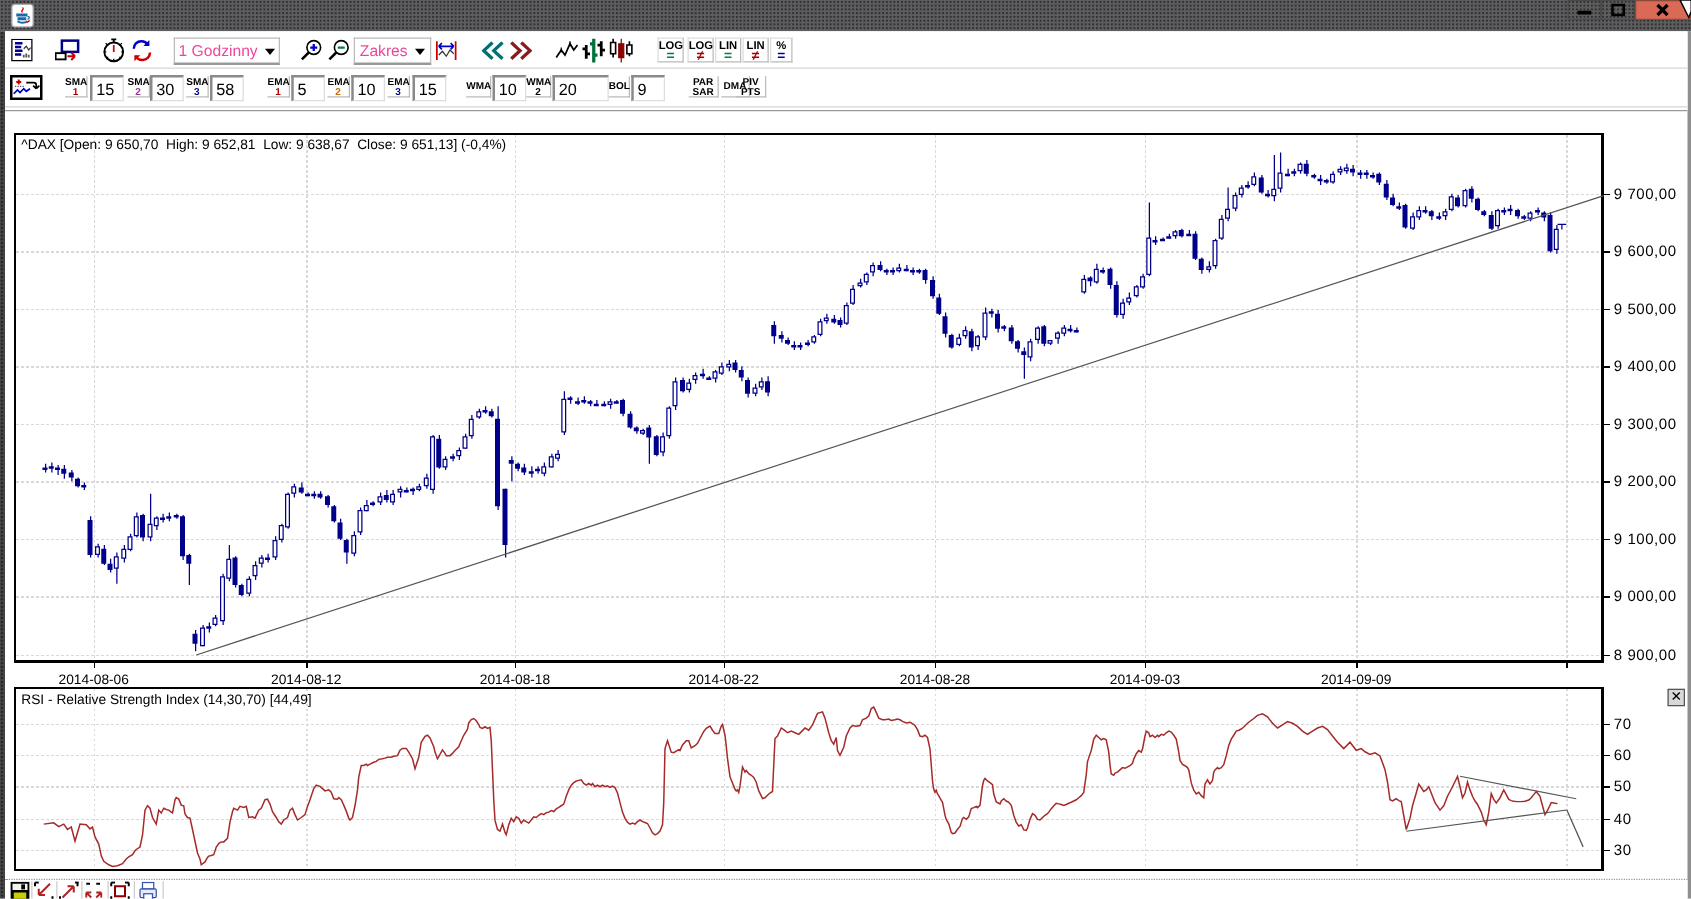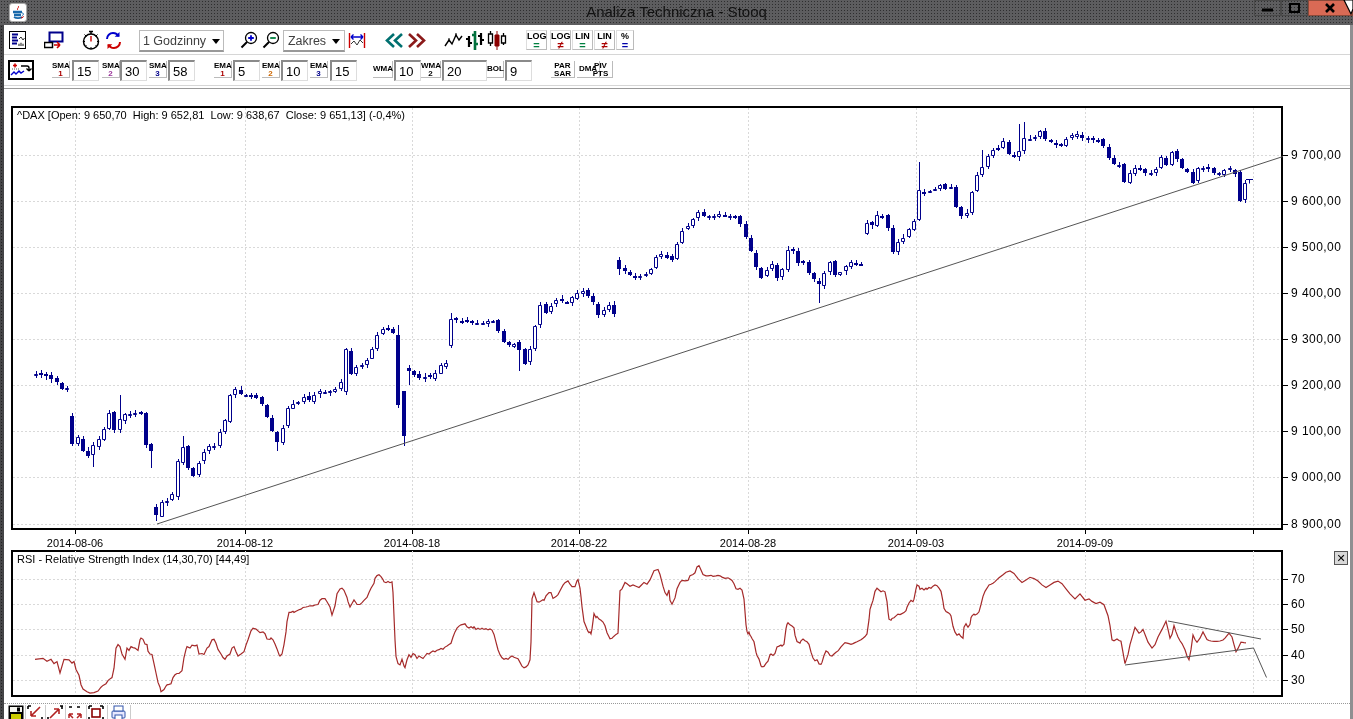--- a/index.html
+++ b/index.html
@@ -15,21 +15,21 @@
 .wbtn { position:absolute; top:0; height:16px; border:1px solid #4a4a4a; }
 #btnmin { left:1254px; width:27px; }
 #btnmax { left:1281px; width:27px; }
 #btnclose { left:1308px; width:45px; background:#d96a55; border-color:#8a4a3a; }
 #leftframe { position:absolute; left:0; top:25px; width:4px; height:694px; background:#454547;
   background-image:radial-gradient(rgba(0,0,0,.5) 26%, transparent 27%); background-size:3px 3px; }
 #rightframe { position:absolute; left:1350px; top:25px; width:3px; height:694px; background:#8f8f91; }
 #toolbars { position:absolute; left:4px; top:25px; width:1346px; height:64px; background:#fff; }
 .tsep { position:absolute; left:4px; width:1346px; height:0; border-top:1px solid #d6d6d6; }
 .drop { position:absolute; height:22px; background:#fff; border:1px solid #bbb; border-bottom:2px solid #999;
-  font-size:12.5px; color:#404040; text-align:center; line-height:20px; }
+  font-size:12.5px; color:#ec4899; text-align:center; line-height:20px; }
 .drop .arr { display:inline-block; margin-left:6px; width:0; height:0; border-left:4px solid transparent;
   border-right:4px solid transparent; border-top:5px solid #000; vertical-align:middle; }
 .ticon { position:absolute; text-align:center; font-weight:bold; font-size:9px; line-height:9px; color:#000;
   border:1px solid #ddd; border-right:1px solid #bbb; border-bottom:1px solid #bbb; padding-top:1px; }
 .ticon .tl2 { font-size:11px; line-height:9px; }
 .mbtn { position:absolute; height:17px; text-align:center; font-weight:bold; font-size:8px; line-height:8px; white-space:nowrap; overflow:visible;
   color:#000; border-right:1px solid #bbb; border-bottom:1px solid #bbb; padding-top:1px; }
 .mbtn span { display:block; }
 .mbtn.one { line-height:16px; padding-top:0; }
 .mbtn.one span { display:inline; }
@@ -138,21 +138,20 @@
         <text x="412" y="547" text-anchor="middle">2014-08-18</text>
         <text x="579" y="547" text-anchor="middle">2014-08-22</text>
         <text x="748" y="547" text-anchor="middle">2014-08-28</text>
         <text x="916" y="547" text-anchor="middle">2014-09-03</text>
         <text x="1085" y="547" text-anchor="middle">2014-09-09</text>
 <text x="17" y="119">^DAX [Open: 9 650,70&nbsp; High: 9 652,81&nbsp; Low: 9 638,67&nbsp; Close: 9 651,13] (-0,4%)</text>
 <text x="17" y="563">RSI - Relative Strength Index (14,30,70) [44,49]</text>
 </g>
 </svg>
 <div id="titlebar"></div>
-<div id="title">Analiza Techniczna - Stooq</div>
 <div id="javaicon"><svg width="16" height="17" viewBox="0 0 16 17">
 <path d="M8 2c2 1.5-2 2.5 0 4" stroke="#c00" fill="none"></path>
 <path d="M3 8h9M4 11h7" stroke="#1a6aab" stroke-width="2.4" fill="none"></path>
 <path d="M4 13c2 1.5 6 1.5 8 0" stroke="#1a6aab" stroke-width="1.6" fill="none"></path>
 <path d="M12 9c2 0 2 2 0 2.5" stroke="#1a6aab" fill="none"></path>
 <path d="M11 14c1.5-.3 3-1 2-2" stroke="#c00" fill="none"></path>
       </svg></div>
 <div class="wbtn" id="btnmin"><svg width="25" height="14">
         <path d="M7 9h11" stroke="#000" stroke-width="3"></path>
       </svg></div>

